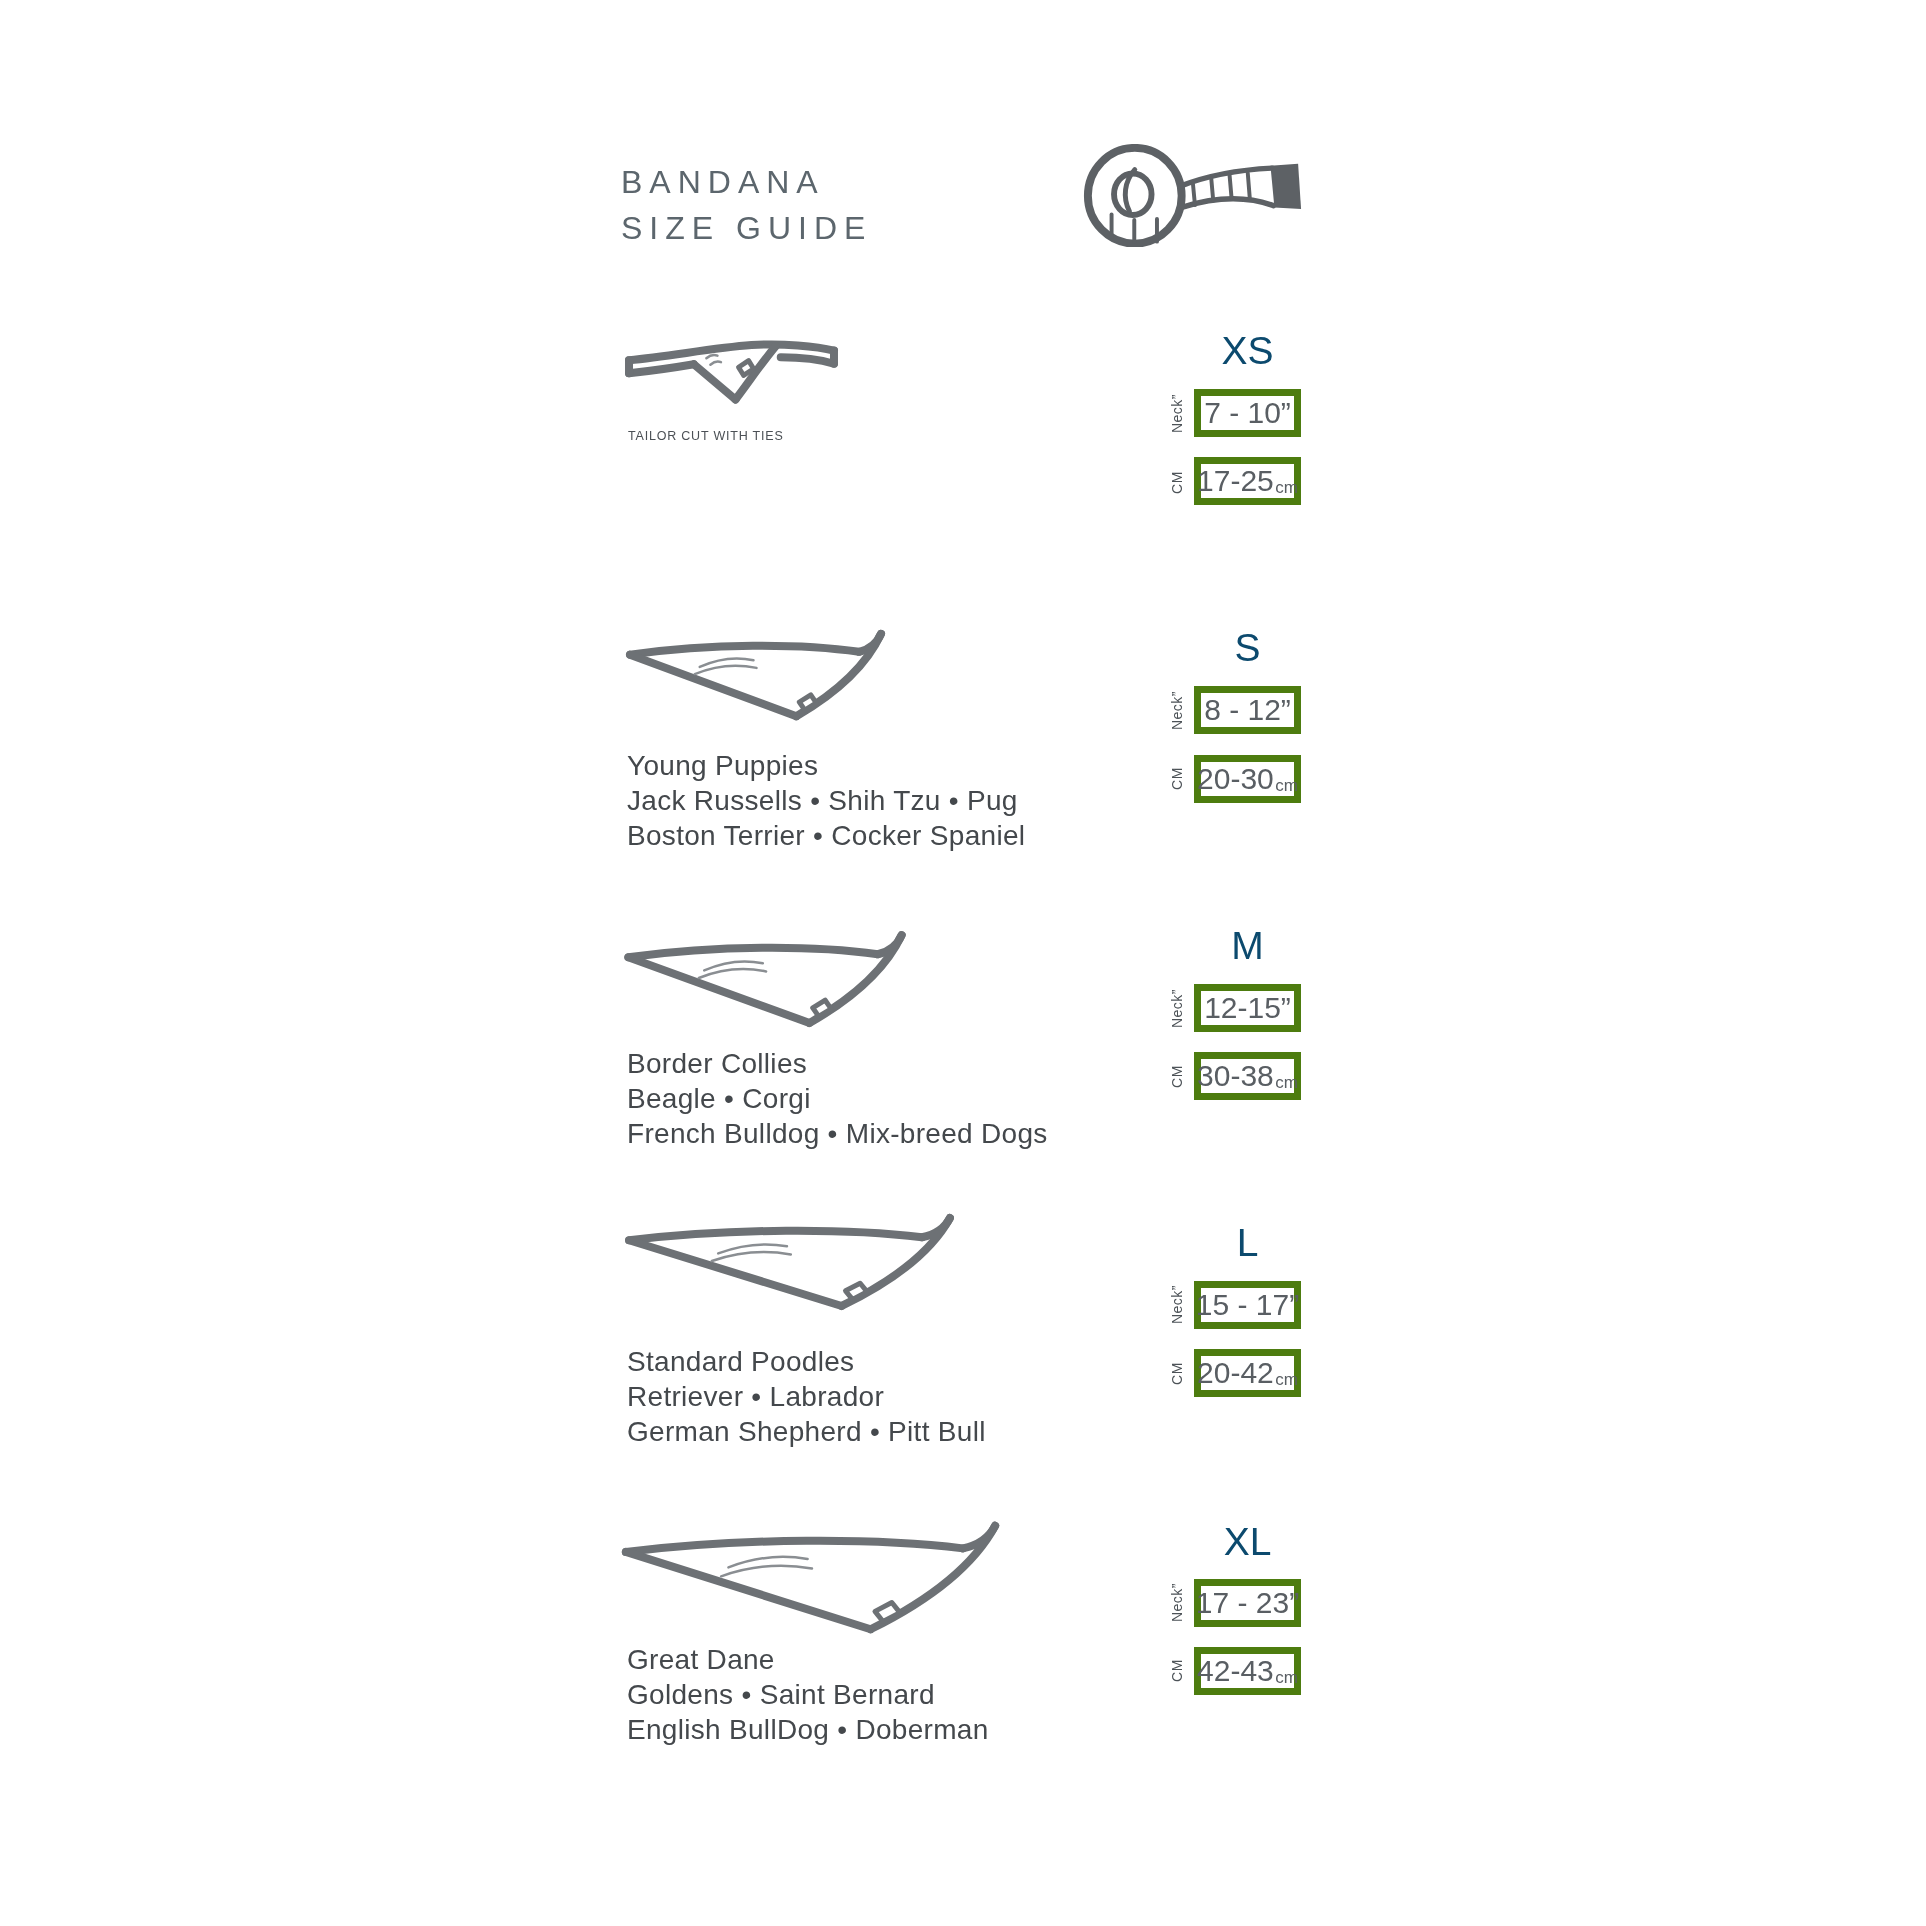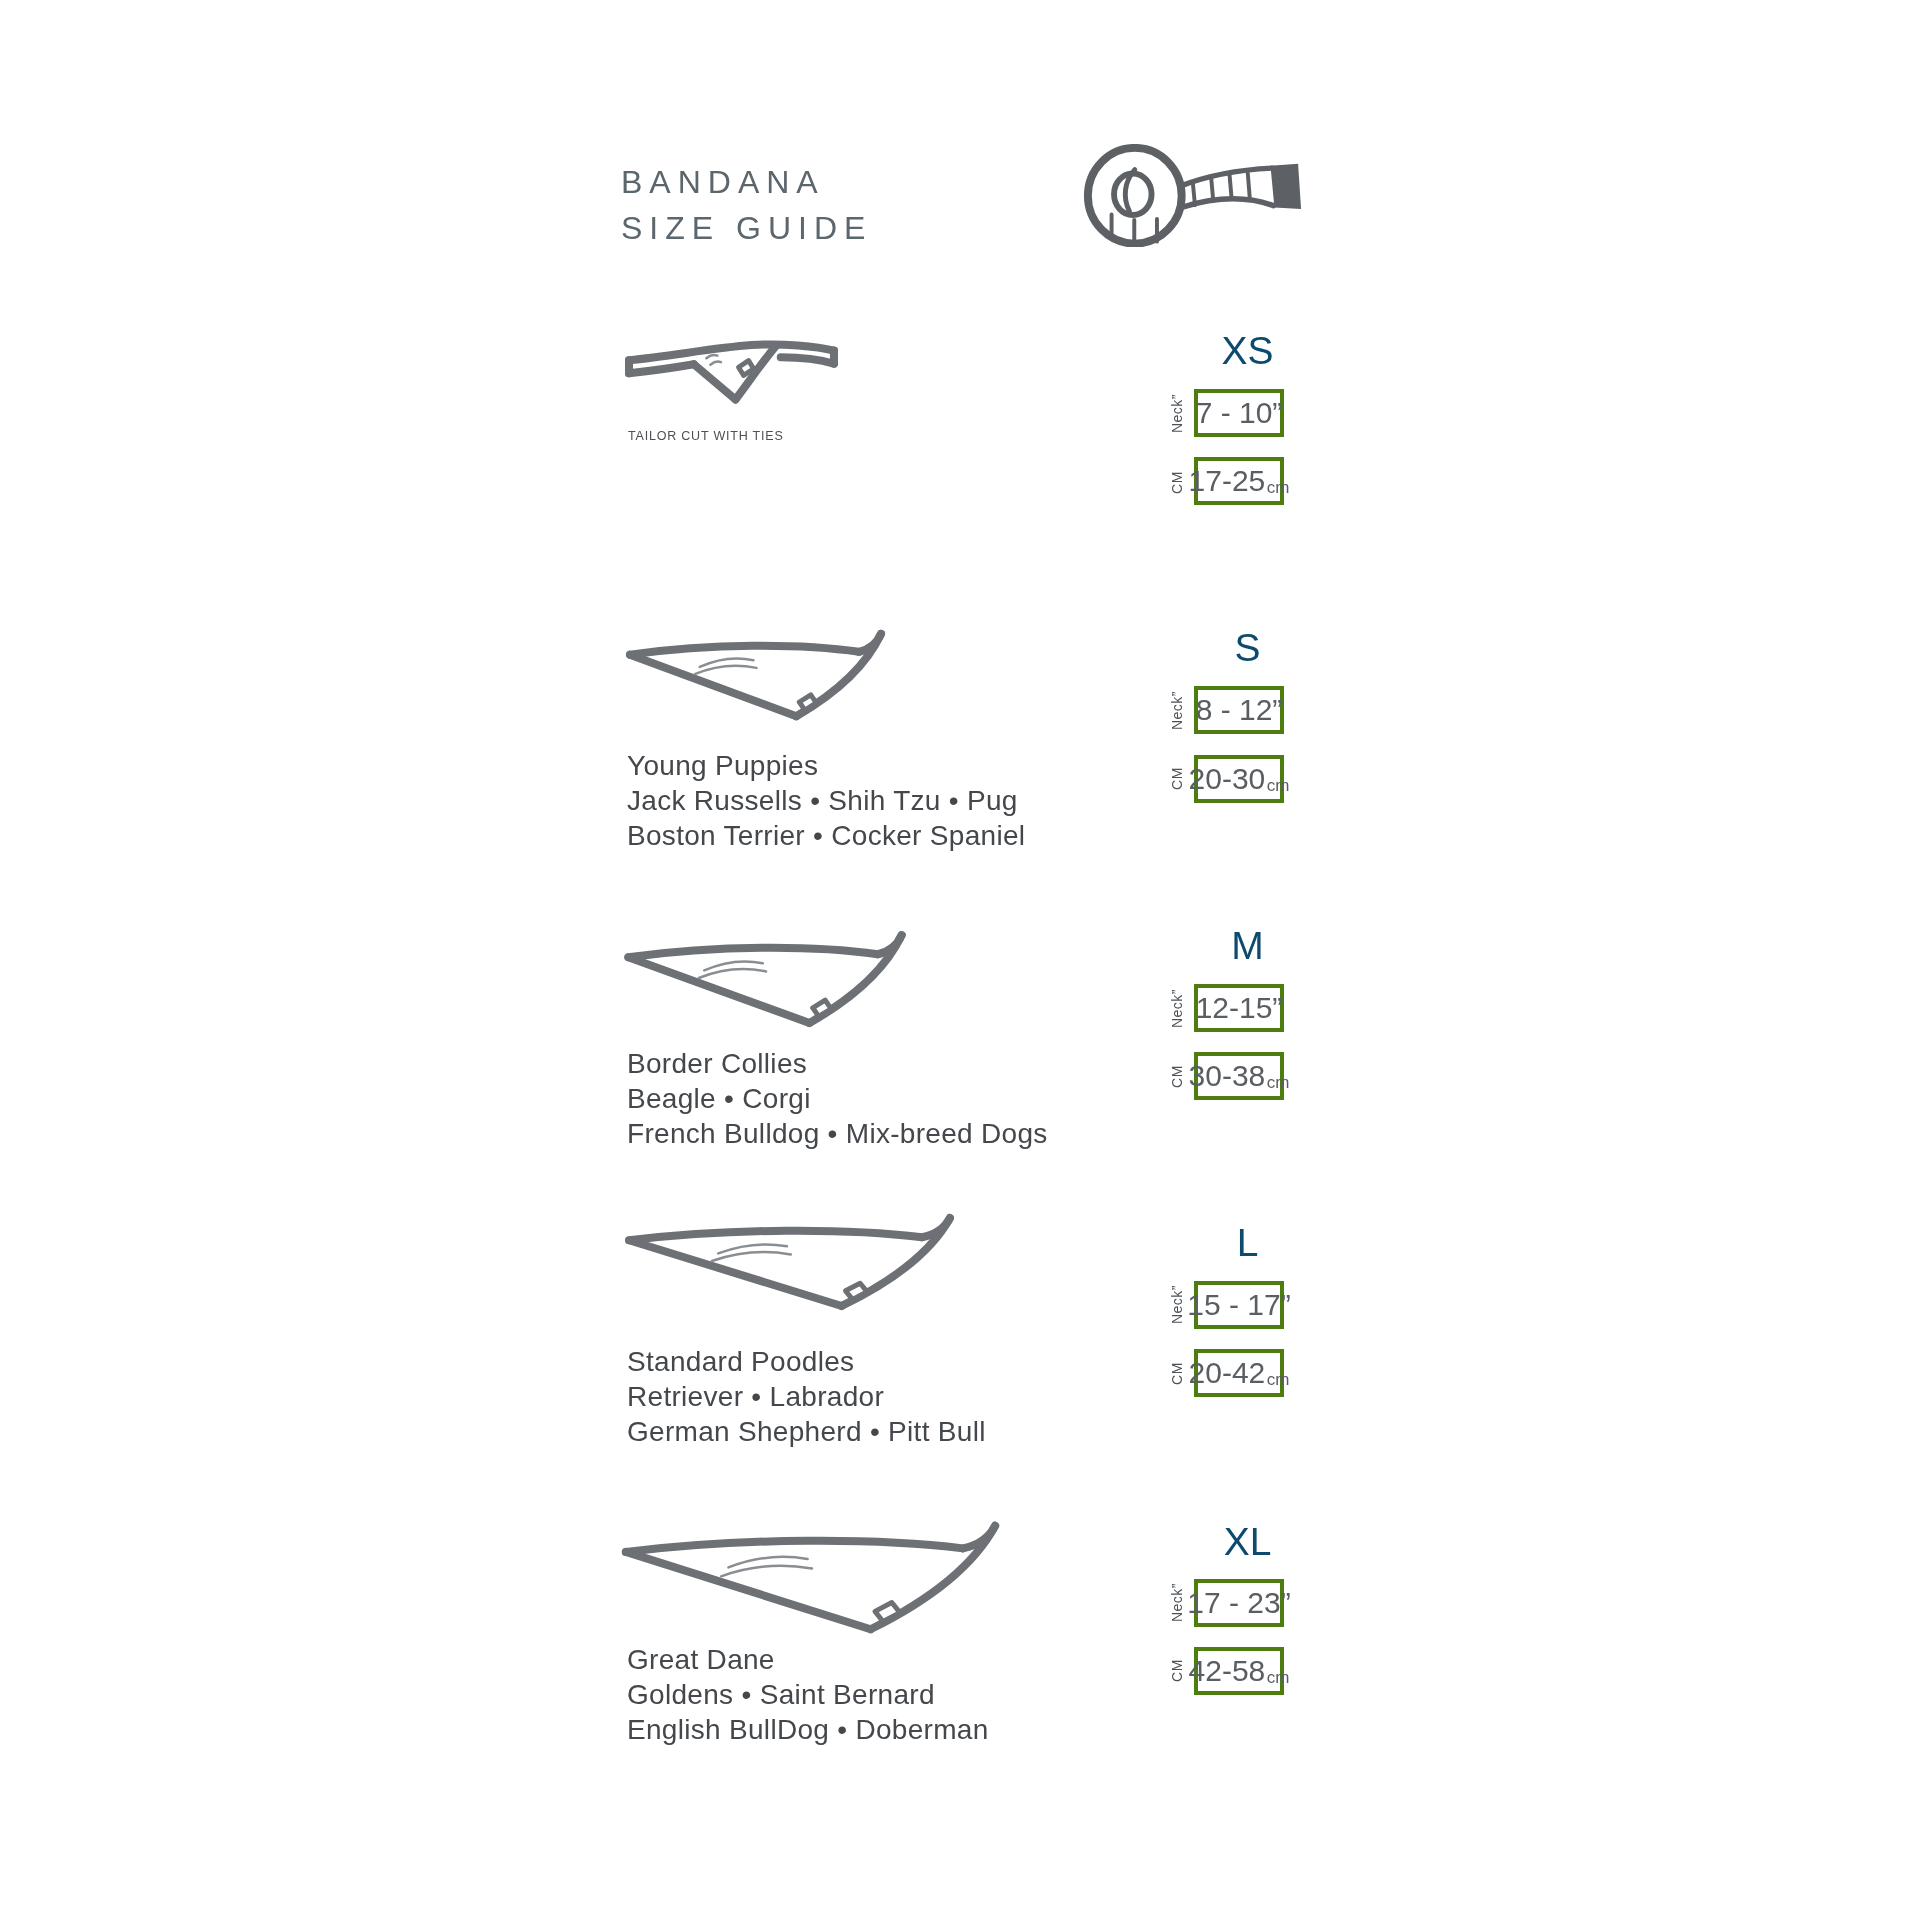--- a/index.html
+++ b/index.html
@@ -3,21 +3,21 @@
 <meta charset="utf-8">
 <style>
   html,body{margin:0;padding:0;background:#ffffff;}
   .canvas{position:relative;width:1926px;height:1926px;background:#ffffff;
           font-family:"Liberation Sans",sans-serif;overflow:hidden;padding-left:15px;}
   .abs{position:absolute;}
   .title{font-size:32px;line-height:46px;letter-spacing:7px;color:#5c666d;font-weight:400;white-space:nowrap;}
   .note{font-size:12.5px;letter-spacing:0.8px;color:#4b5055;white-space:nowrap;}
   .breeds{font-size:28px;line-height:35px;color:#44484c;letter-spacing:0.3px;white-space:nowrap;}
   .size-code{width:107px;text-align:center;font-size:39px;line-height:46px;color:#0c4a6e;}
-  .mbox{width:90px;height:48px;box-sizing:border-box;border:4px solid #4d7c0f;background:#fff;
+  .mbox{width:107px;height:48px;box-sizing:border-box;border:7px solid #4d7c0f;background:#fff;
         display:flex;align-items:center;justify-content:center;font-size:30px;color:#595e63;white-space:nowrap;}
   .cmsub{font-size:17px;transform:translateY(7px);margin-left:1.5px;color:#595e63;}
   .vlabel{width:85px;height:17px;font-size:14px;line-height:17px;color:#4c5257;text-align:center;
           transform:rotate(-90deg);letter-spacing:0.5px;}
   .bandana{overflow:visible;}
   .stroke{fill:none;stroke:#6d7175;stroke-width:8;stroke-linecap:round;stroke-linejoin:round;vector-effect:non-scaling-stroke;}
   .stroke-thin{fill:none;stroke:#8a8e92;stroke-width:2.5;stroke-linecap:round;vector-effect:non-scaling-stroke;}
   .stroke-tag{fill:#ffffff;stroke:#6d7175;stroke-width:5;stroke-linejoin:round;vector-effect:non-scaling-stroke;}
   .tape{stroke:#5d6165;fill:none;stroke-linecap:round;stroke-linejoin:round;}
 </style>
@@ -162,19 +162,19 @@
       <div>Goldens • Saint Bernard</div>
       <div>English BullDog • Doberman</div>
     </div>
     <div class="abs size-code" style="left:1194px;top:1519px">XL</div>
     <div class="abs vlabel" style="left:1135px;top:1594px">Neck”</div>
     <div class="abs mbox" style="left:1194px;top:1579px">
       <span>17 - 23”</span>
     </div>
     <div class="abs vlabel" style="left:1135px;top:1662px">CM</div>
     <div class="abs mbox" style="left:1194px;top:1647px">
-      <span>42-58</span>
+      <span>42-43</span>
       <span class="cmsub">cm</span>
     </div>
   </section>
 
 </div>
 
 
 </body></html>

